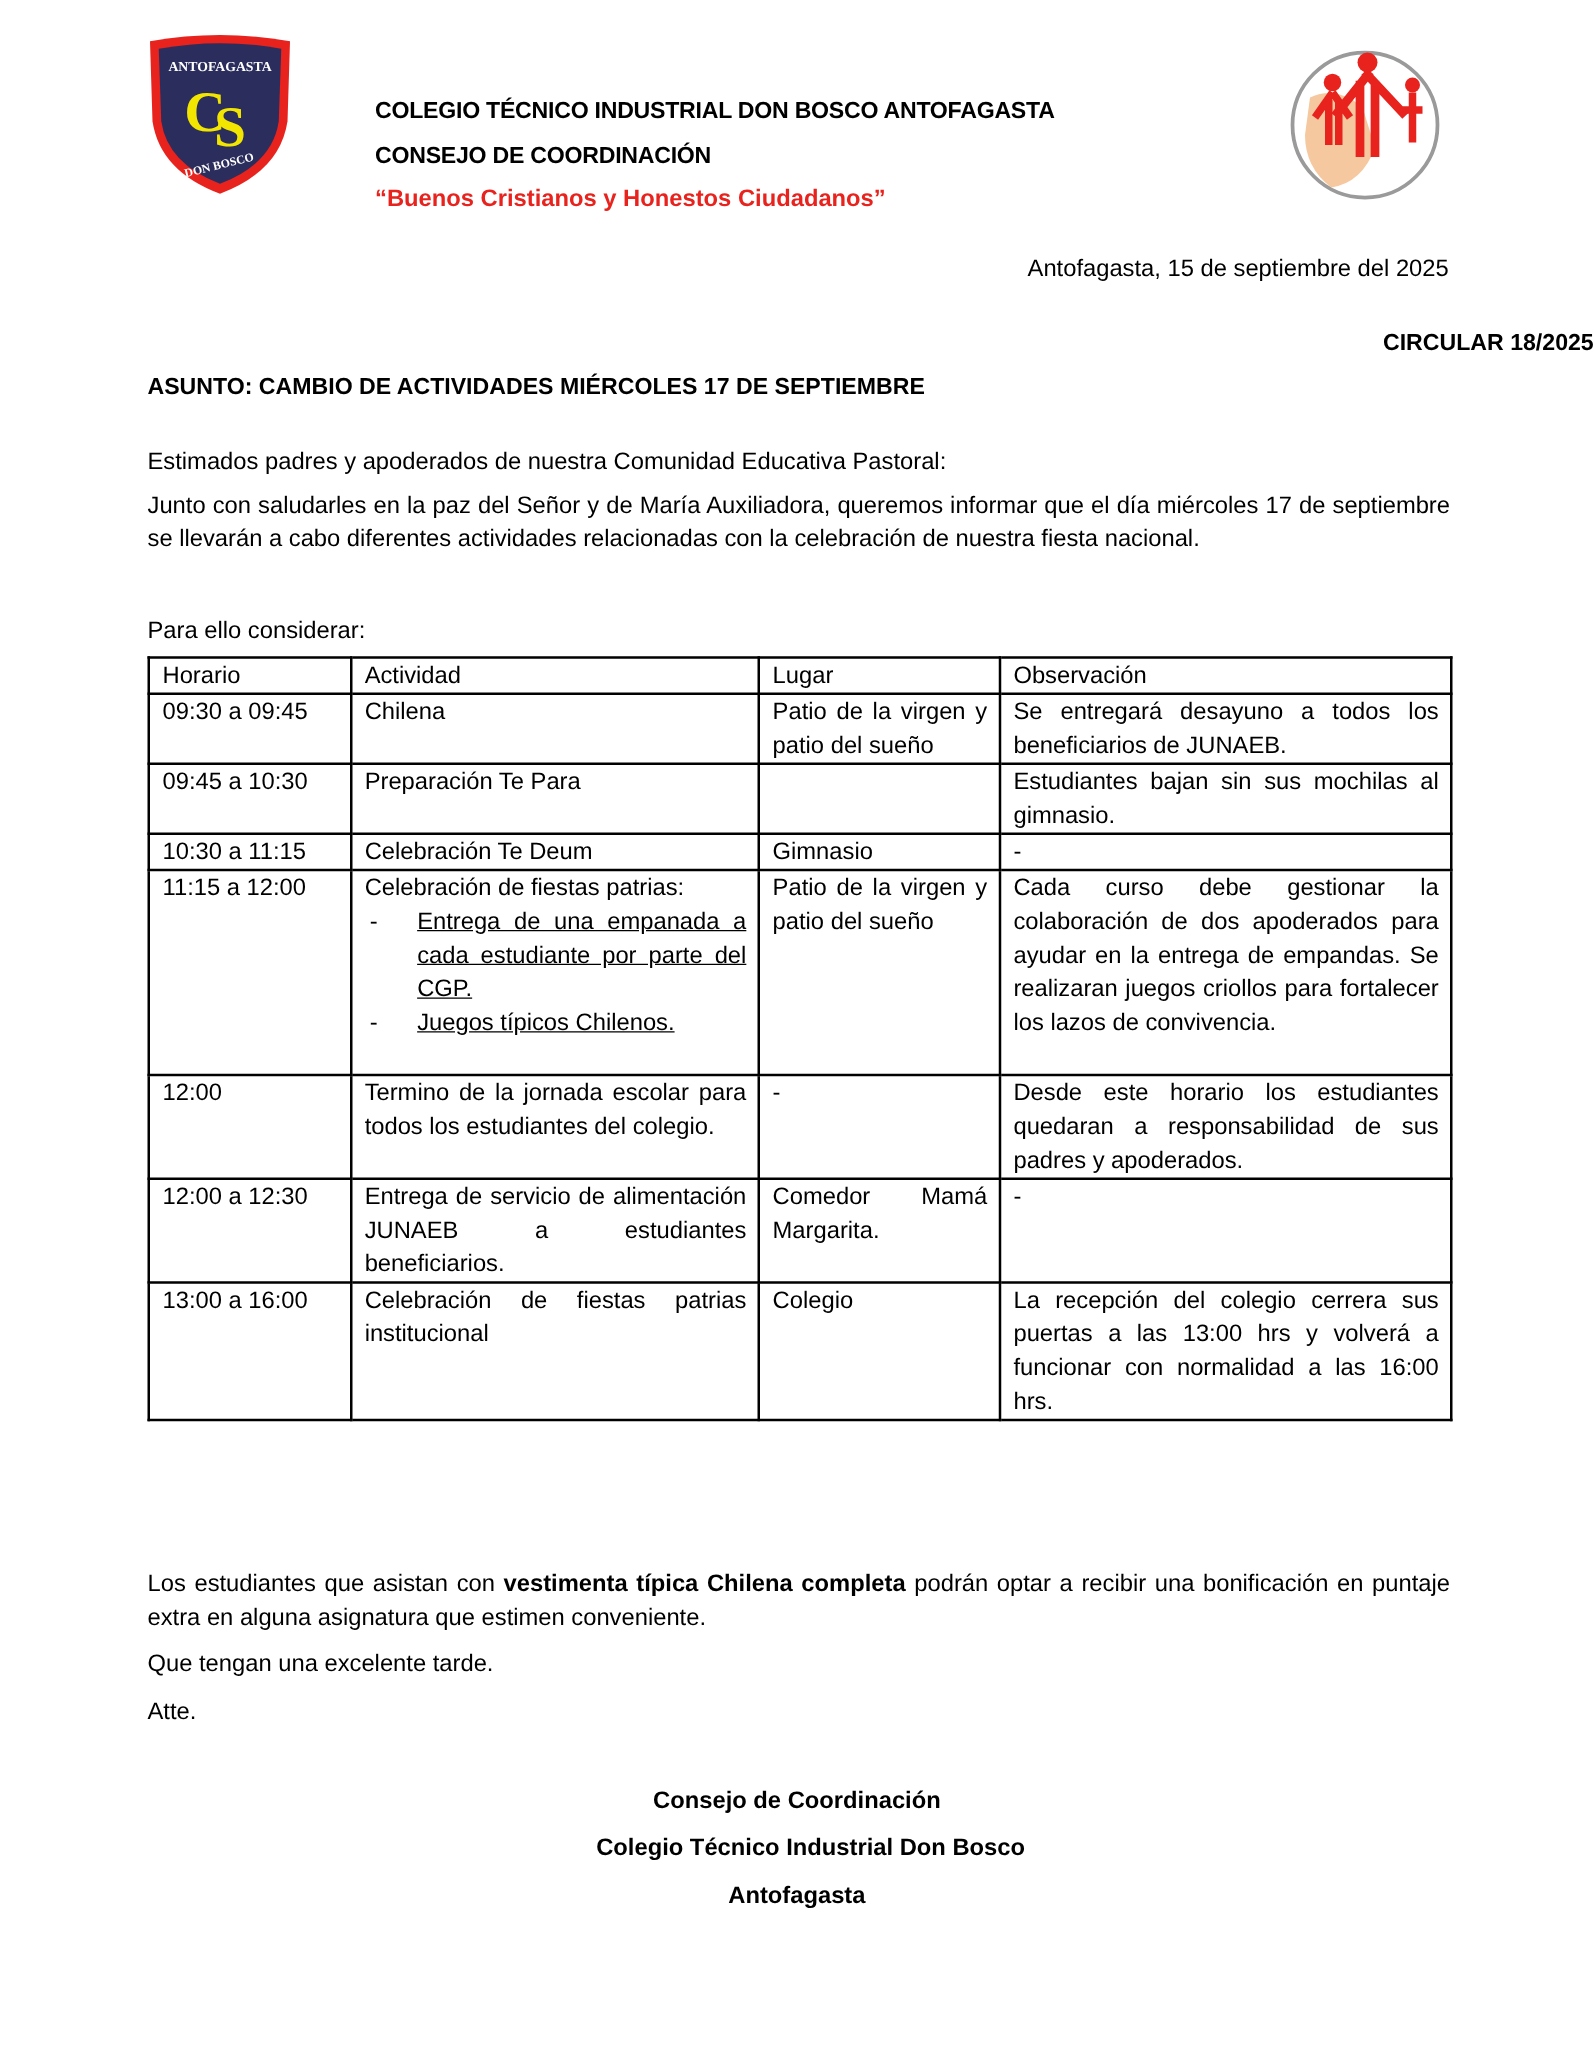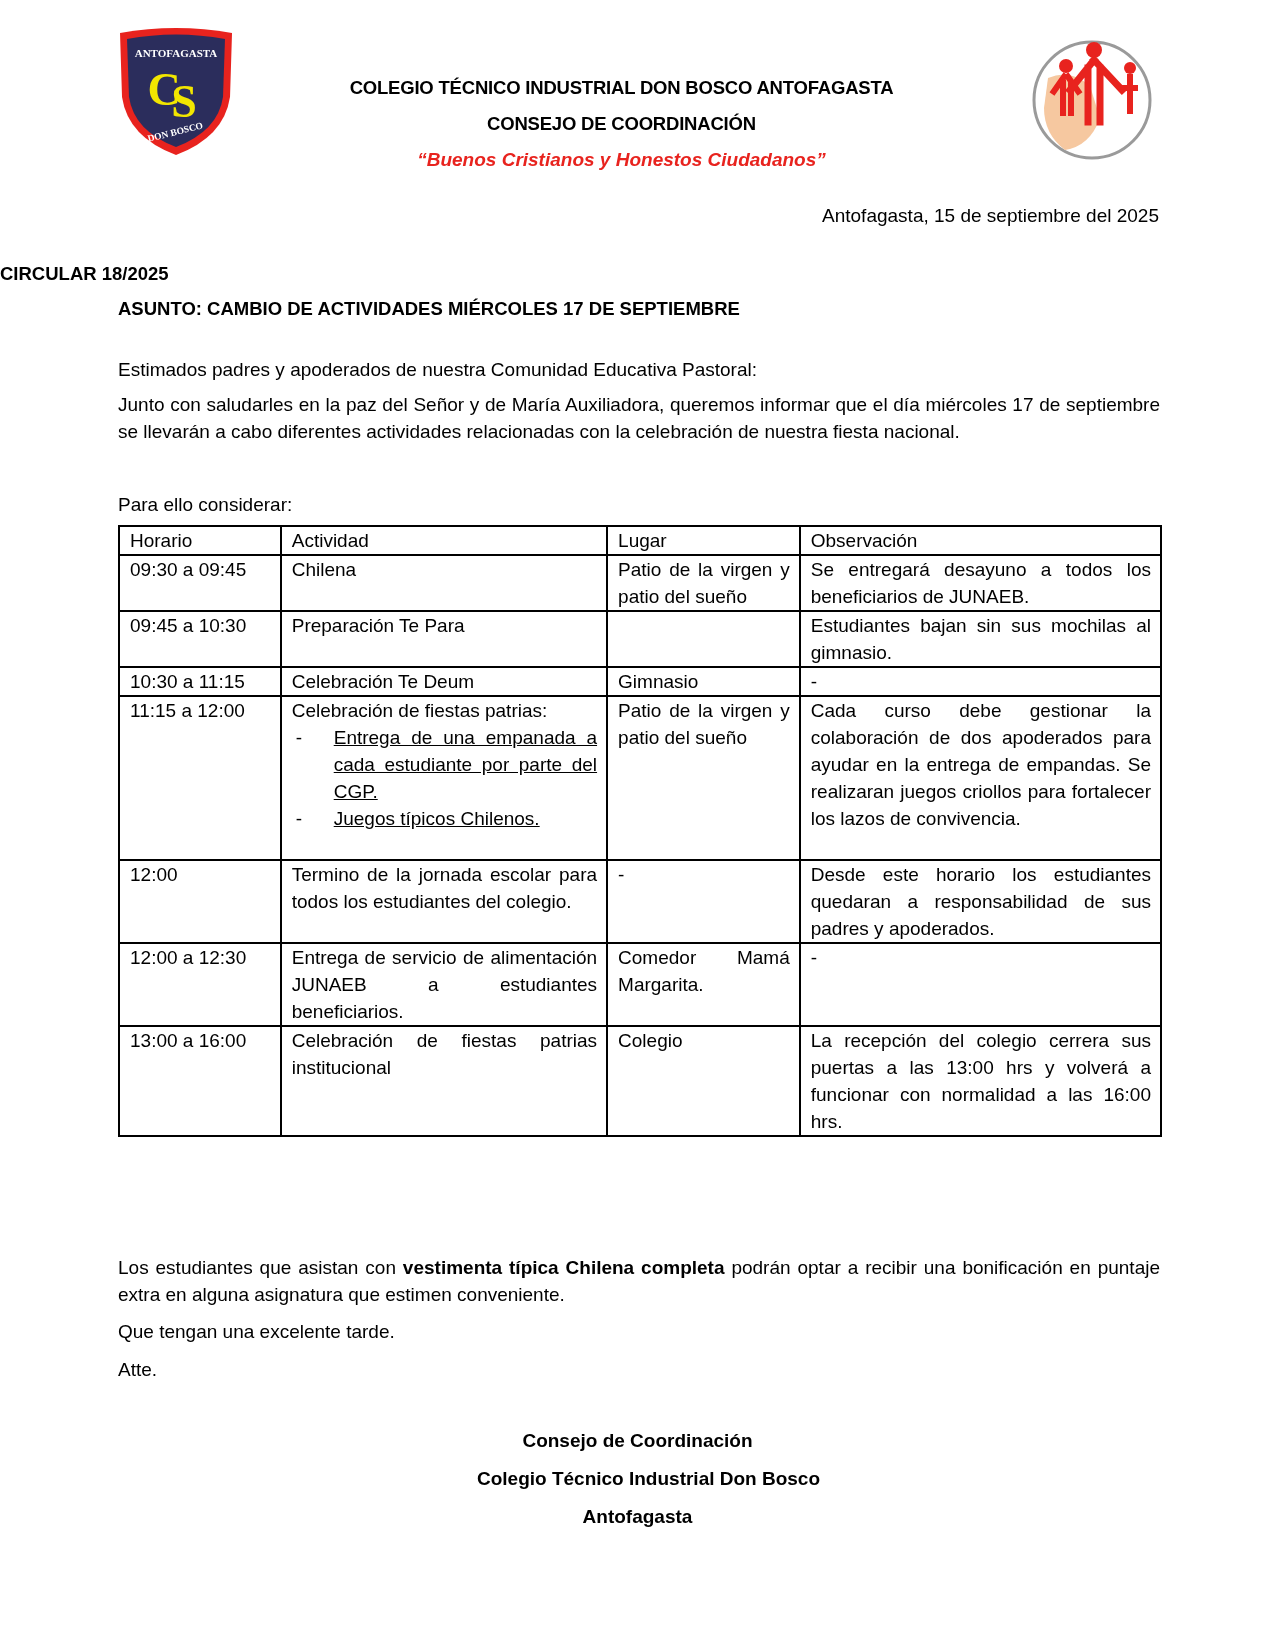--- a/index.html
+++ b/index.html
@@ -3,28 +3,28 @@
 <meta charset="utf-8">
 <style>
   html, body { margin:0; padding:0; background:#ffffff; }
   body { width:1275px; height:1650px; position:relative; overflow:hidden;
          font-family:"Liberation Sans", "DejaVu Sans", sans-serif; color:#000; }
   .page { position:absolute; left:0; top:0; width:1275px; height:1650px; }
 
   .logo-left { position:absolute; left:116px; top:27px; width:120px; height:132px; }
   .logo-right { position:absolute; left:1030px; top:38px; width:124px; height:124px; }
 
-  .header { position:absolute; left:284px; top:74px; width:675px; text-align:center; }
+  .header { position:absolute; left:300px; top:74px; width:675px; text-align:left; }
   .header .l1, .header .l2 { font-weight:bold; font-size:18.5px; letter-spacing:-0.2px; }
   .header .l1 { margin:0; height:28px; line-height:28px; }
   .header .l2 { margin-top:8px; height:28px; line-height:28px; }
-  .header .motto { margin-top:8px; color:#e8231e; font-weight:bold; font-style:italic; font-size:19px; line-height:28px; }
+  .header .motto { margin-top:8px; color:#e8231e; font-weight:bold; font-size:19px; line-height:28px; }
 
   .date { position:absolute; right:116px; top:205px; font-size:19px; }
-  .circular { position:absolute; left:0; width:1275px; top:263px; text-align:left; font-weight:bold; font-size:18.5px; }
+  .circular { position:absolute; left:0; width:1275px; top:263px; text-align:right; font-weight:bold; font-size:18.5px; }
   .asunto { position:absolute; left:118px; top:298px; font-weight:bold; font-size:18.5px; }
 
   .para { position:absolute; left:118px; width:1042px; font-size:19px; line-height:27px; text-align:justify; }
   .p-greet { top:356px; }
   .p-intro { top:391px; }
   .p-cons { top:491px; }
 
   table.sched { position:absolute; left:118px; top:525px; width:1044px; border-collapse:collapse; font-size:19px; line-height:27px; }
   table.sched td { border:2px solid #000; vertical-align:top; padding:0 9px 0 10px; text-align:justify; }
   table.sched col.c1 { width:162px; }

